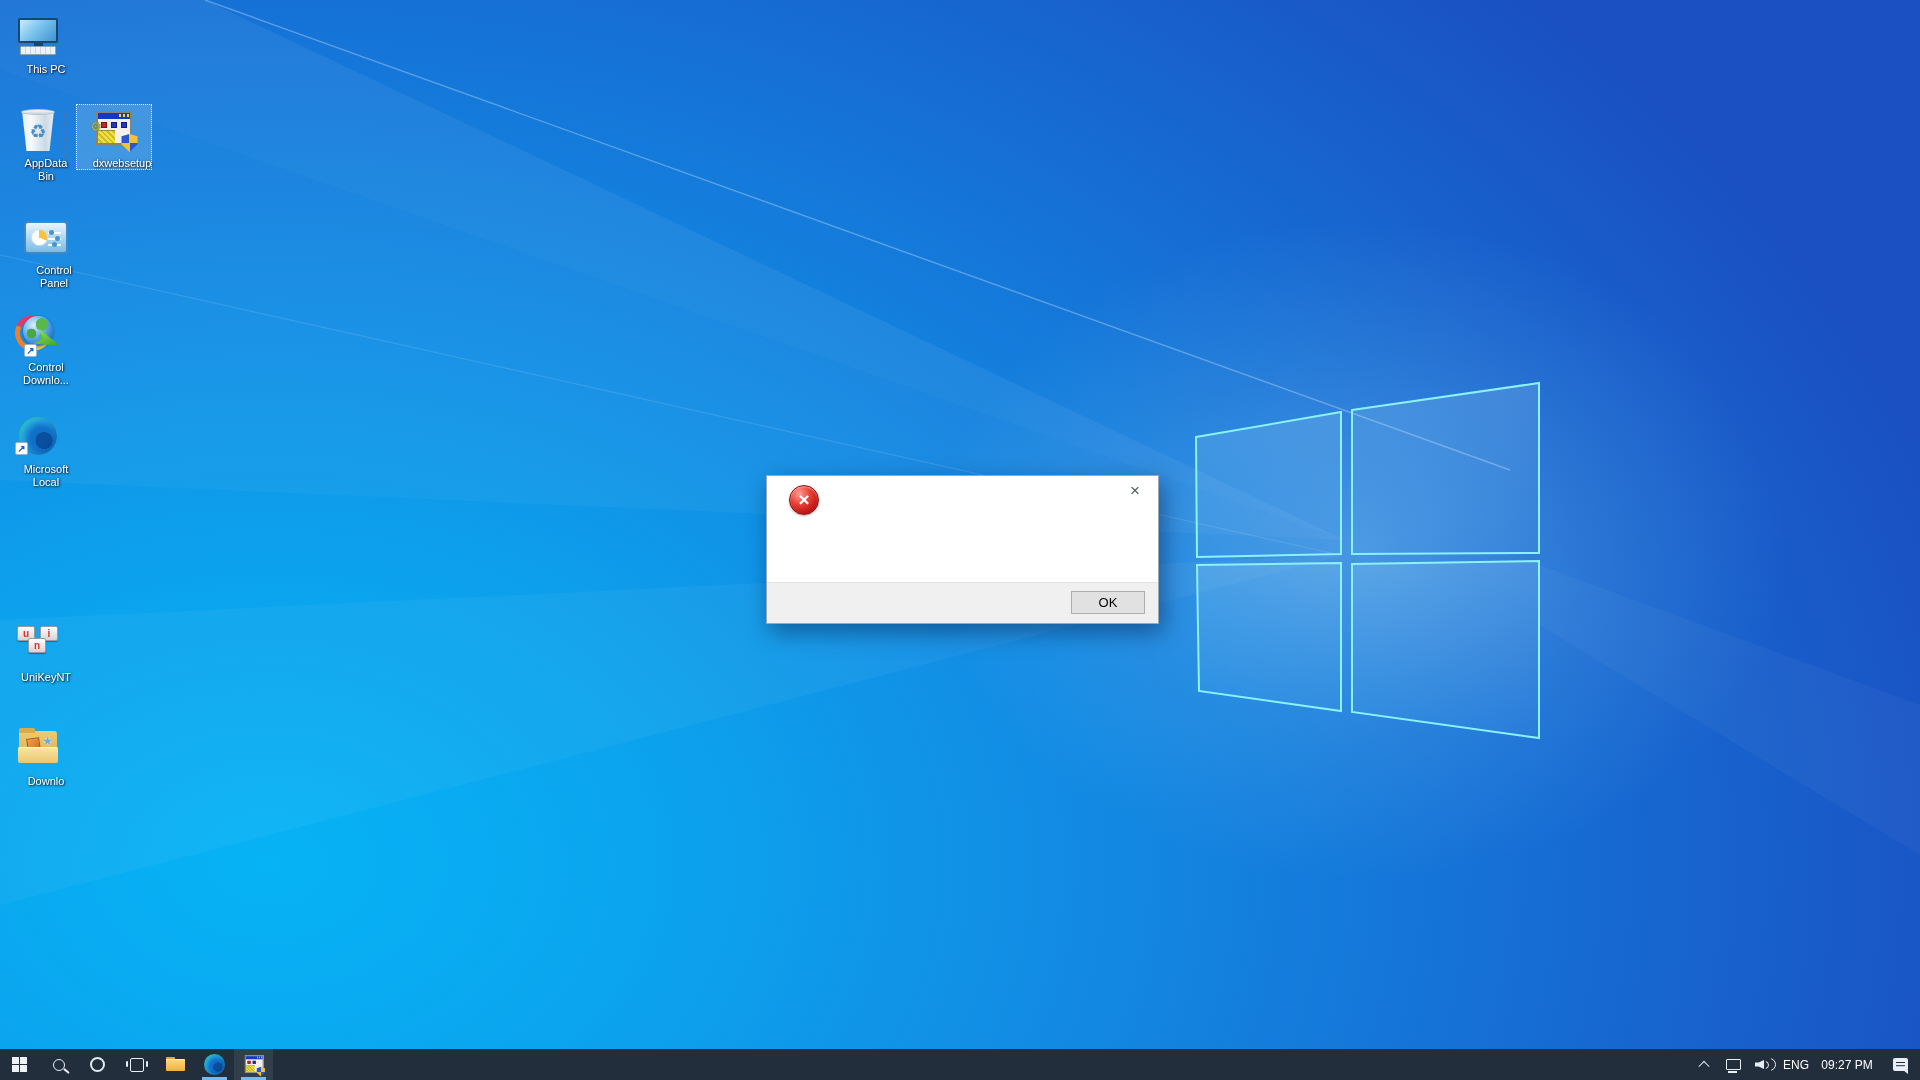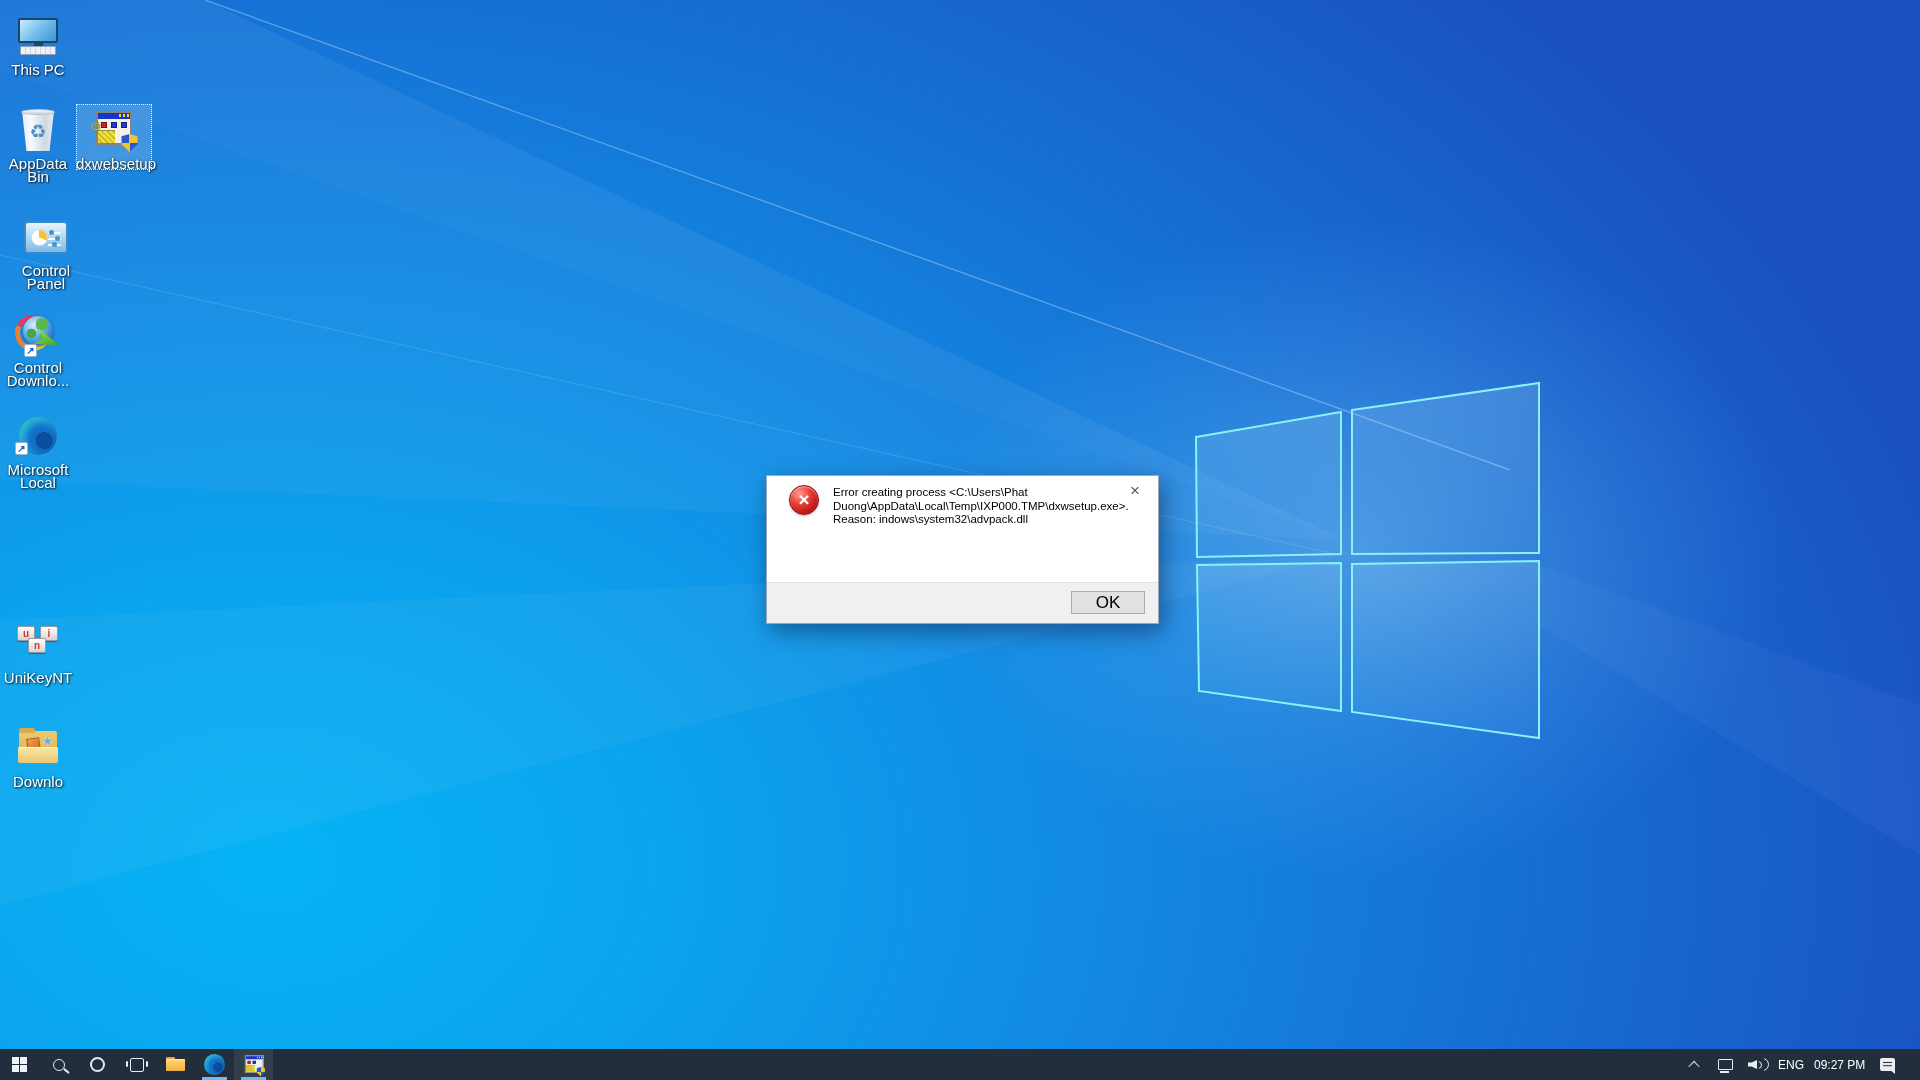--- a/index.html
+++ b/index.html
@@ -16,22 +16,23 @@
   .rays-svg { position:absolute; inset:0; width:100%; height:100%; }
 
   
   .icon-cell {
     position:absolute; width:76px; text-align:center; padding-top:2px;
   }
   .icon-cell .art {
     height:48px; display:flex; align-items:center; justify-content:center; position:relative;
   }
   .icon-label {
-    margin-top:3px; font-size:15px; line-height:13px; color:#fff;
+    margin-top:3px; font-size:11px; line-height:13px; color:#fff;
     text-shadow:1px 1px 2px rgba(0,0,0,.8), 0 0 3px rgba(0,0,0,.4);
+    margin-left:16px;
   }
   .icon-cell.selected {
     background:rgba(110,175,230,.45);
     outline:1px dotted rgba(255,255,255,.85); outline-offset:-1px;
   }
 
   
   .pc-art { width:46px; }
   .pc-mon { width:40px; height:25px; margin:0 auto; border:2px solid #14486f; border-radius:2px;
     background:linear-gradient(135deg,#c9ecfb 0%,#7cc4ee 45%,#3e93d2 100%); }
@@ -146,21 +147,21 @@
   .dlg-body { display:flex; padding:9px 20px 0 22px; }
   .err-ball { width:30px; height:30px; flex:0 0 30px; border-radius:50%;
     background:radial-gradient(circle at 34% 28%, #ff9d94 0%, #ea4136 38%, #c01616 72%, #9c0d0d 100%);
     border:1px solid #8c0c0c; box-shadow:inset 0 1px 2px rgba(255,255,255,.55), 0 1px 2px rgba(0,0,0,.3);
     color:#fff; font-weight:bold; font-size:19px; line-height:27px; text-align:center; }
   .dlg-text { margin-left:14px; padding-top:1px; font-size:11.5px; line-height:13.5px; color:#000; }
   .dlg-text div { white-space:nowrap; }
   .dlg-footer { position:absolute; left:0; right:0; bottom:0; height:41px;
     background:#f0f0f0; border-top:1px solid #e2e2e2; }
   .ok-btn { position:absolute; right:13px; top:8px; width:74px; height:23px;
-    background:#e1e1e1; border:1px solid #adadad; font-size:17px; color:#000;
+    background:#e1e1e1; border:1px solid #adadad; font-size:13px; color:#000;
     display:flex; align-items:center; justify-content:center;
     font-family:"Liberation Sans", sans-serif; }
 
   
   .taskbar { position:absolute; left:0; right:0; bottom:0; height:31px;
     background:#222e3c; display:flex; align-items:center; z-index:50; }
   .tb-btn { width:39px; height:31px; display:flex; align-items:center; justify-content:center;
     position:relative; }
   .tb-btn.app-running::after { content:""; position:absolute; bottom:0; left:7px; right:7px;
     height:3px; background:#76b9ed; }
@@ -177,21 +178,21 @@
     background:#e9eef4; border-radius:1px; }
   .tview::before { left:-5px; } .tview::after { right:-5px; }
   .fold { width:19px; height:15px; position:relative; }
   .fold::before { content:""; position:absolute; top:0; left:0; width:9px; height:5px;
     background:#e8a33d; border-radius:1px 1px 0 0; }
   .fold::after { content:""; position:absolute; top:2px; left:0; width:19px; height:12px;
     background:linear-gradient(#ffd977,#f2b13f); border-radius:1px;
     box-shadow:inset 0 1px 0 rgba(255,255,255,.5); }
 
   .tray { margin-left:auto; display:flex; align-items:center; height:31px; }
-  .tray-btn { height:31px; display:flex; align-items:center; color:#fff; }
+  .tray-btn { height:31px; display:flex; align-items:center; justify-content:center; color:#fff; }
   .chev { width:8px; height:8px; border-left:1.8px solid #e9eef4; border-top:1.8px solid #e9eef4;
     transform:rotate(45deg) translate(1px,1px); }
   .net { width:15px; height:11px; border:1.6px solid #e9eef4; border-radius:1px; position:relative; }
   .net::after { content:""; position:absolute; bottom:-4px; left:1px; width:9px; height:2px;
     background:#e9eef4; }
   .spk { width:16px; height:13px; position:relative; }
   .spk-body { position:absolute; left:0; top:2px; width:9px; height:9px; background:#e9eef4;
     clip-path:polygon(0 28%,40% 28%,100% 0,100% 100%,40% 72%,0 72%); }
   .spk-w1 { position:absolute; left:6px; top:2.5px; width:8px; height:8px;
     border:1.6px solid #e9eef4; border-radius:50%;
@@ -334,25 +335,20 @@
         <div class="drv-front"></div>
       </div>
     </div>
     <div class="icon-label">Downlo</div>
   </div>
 
   <div class="dialog">
     <div class="dlg-close">×</div>
     <div class="dlg-body">
       <div class="err-ball">×</div>
-      <div class="dlg-text">
-        <div>Error creating process &lt;C:\Users\Phat</div>
-        <div>Duong\AppData\Local\Temp\IXP000.TMP\dxwsetup.exe&gt;.</div>
-        <div>Reason: indows\system32\advpack.dll</div>
-      </div>
     </div>
     <div class="dlg-footer">
       <div class="ok-btn">OK</div>
     </div>
   </div>
 </div>
 
 <div class="taskbar">
   <div class="tb-btn">
     <div class="win-grid">

